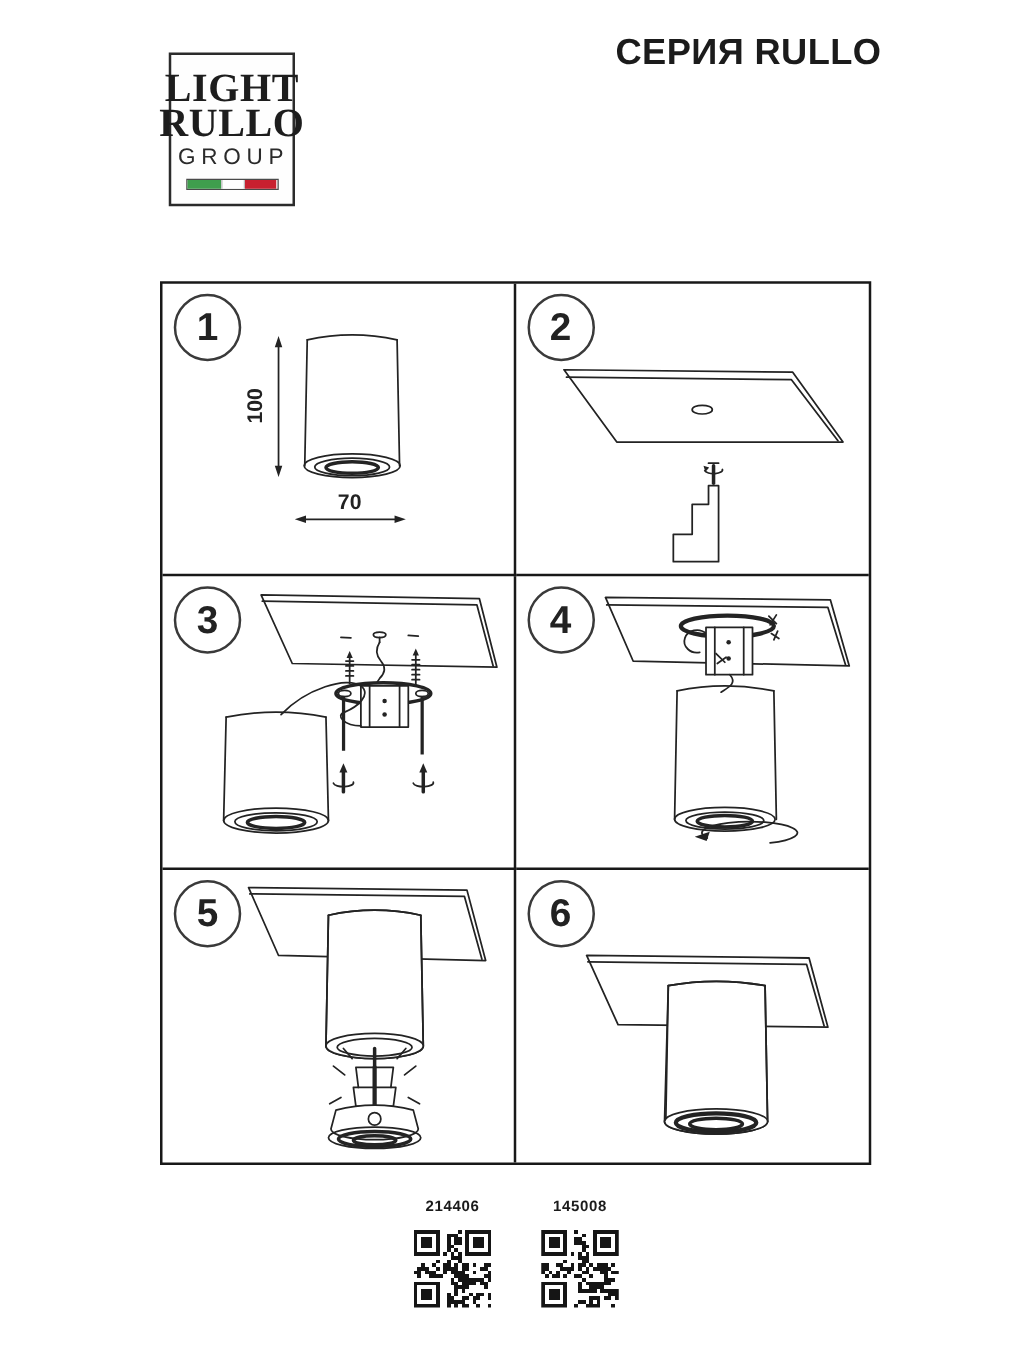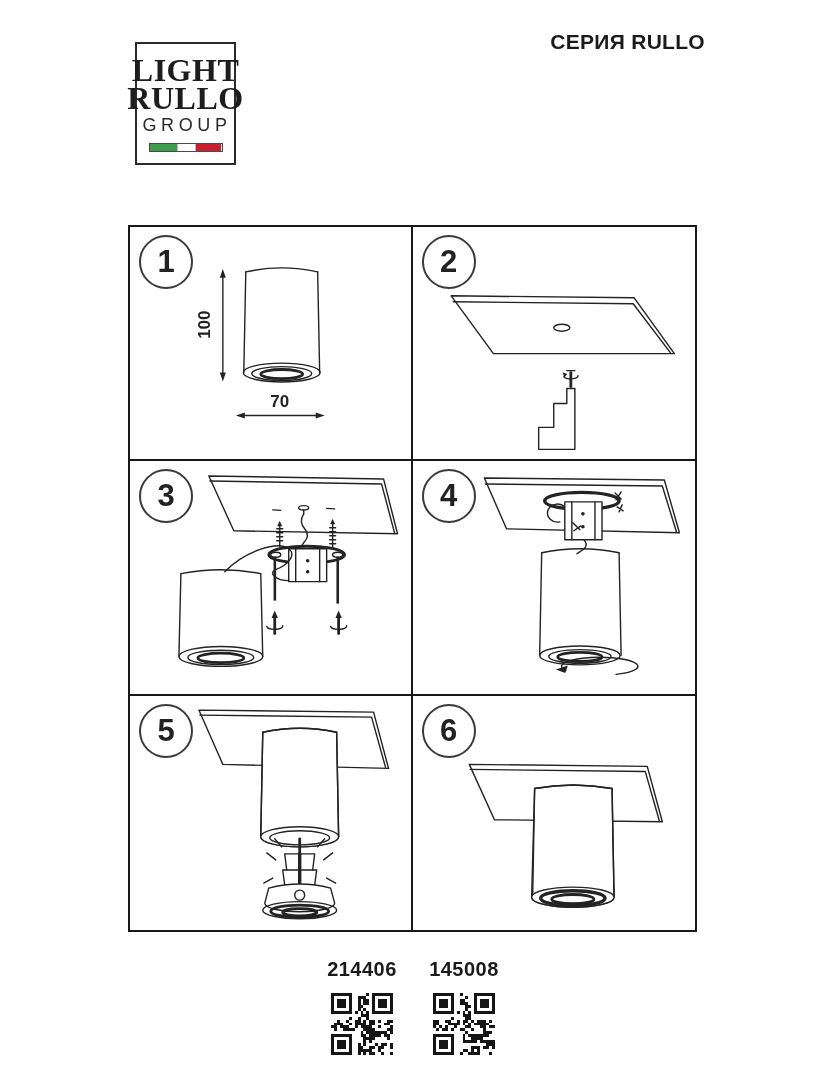--- a/index.html
+++ b/index.html
@@ -9,42 +9,42 @@
   
   .logo-box{position:absolute;left:135px;top:42px;width:101px;height:123px;border:2px solid #2b2b2b;background:#fefefe;display:flex;flex-direction:column;align-items:center;justify-content:center;box-sizing:border-box;}
   .logo-word{font-family:"Liberation Serif",serif;font-weight:bold;font-size:32px;line-height:28px;letter-spacing:0.5px;color:#1d1d1d;}
   .logo-group{font-size:18px;letter-spacing:4.6px;margin:3px 0 7px 3px;color:#2a2a2a;}
   .flag{width:72px;height:7px;border:1px solid #4a4a4a;display:flex;box-sizing:content-box;}
   .flag div{height:100%;}
   .flag .seg-g{width:38%;}
   .flag .seg-w{width:26%;border-left:1px solid #bbb;border-right:1px solid #bbb;box-sizing:border-box;}
   .flag .seg-r{width:36%;}
 
-  .titles{position:absolute;right:121px;top:28px;text-align:right;font-weight:bold;font-size:21px;line-height:28px;letter-spacing:0.3px;color:#1b1b1b;white-space:nowrap;}
+  .titles{position:absolute;right:121px;top:28px;text-align:right;font-weight:bold;font-size:29px;line-height:28px;letter-spacing:0.3px;color:#1b1b1b;white-space:nowrap;}
   .titles .sub{margin-top:37px;}
 
   
   .grid{position:absolute;left:128px;top:225px;width:569px;height:707px;display:grid;grid-template-columns:1fr 1fr;grid-template-rows:1fr 1fr 1fr;border:2px solid #181818;box-sizing:border-box;background:#fff;}
   .cell{position:relative;border-right:2px solid #181818;border-bottom:2px solid #181818;overflow:hidden;}
   .cell:nth-child(even){border-right:none;}
   .cell:nth-child(n+5){border-bottom:none;}
   .badge{position:absolute;left:9px;top:8px;width:50px;height:50px;border:2px solid #3a3a3a;border-radius:50%;display:flex;align-items:center;justify-content:center;font-size:31px;font-weight:bold;color:#222;background:#fff;z-index:2;}
   .cell svg.draw{position:absolute;left:0;top:0;width:100%;height:100%;}
 
   .draw path,.draw line,.draw ellipse,.draw rect,.draw circle,.draw polyline{fill:none;stroke:#232323;stroke-width:1.4;stroke-linecap:round;stroke-linejoin:round;}
   .draw .fillw{fill:#ffffff;}
   .draw .solid{fill:#232323;stroke:none;}
   .draw .thick{stroke-width:2.8;}
   .draw .xthick{stroke-width:3.4;}
   .draw text{fill:#222;stroke:none;font-size:17px;font-weight:bold;font-family:"Liberation Sans",sans-serif;}
 
   
   .qr-row{position:absolute;left:0;top:958px;width:826px;display:flex;justify-content:center;gap:40px;}
   .qr-item{display:flex;flex-direction:column;align-items:center;width:62px;}
-  .qr-label{font-weight:bold;font-size:20px;letter-spacing:0.5px;margin-bottom:12px;color:#1b1b1b;}
+  .qr-label{font-weight:bold;font-size:12px;letter-spacing:0.5px;margin-bottom:12px;color:#1b1b1b;}
   .qr-code{width:62px;height:62px;}
 </style>
 </head>
 <body>
 
 <div id="page">
 
   <div class="logo-box">
     <div class="logo-word">LIGHT</div>
     <div class="logo-word">RULLO</div>

